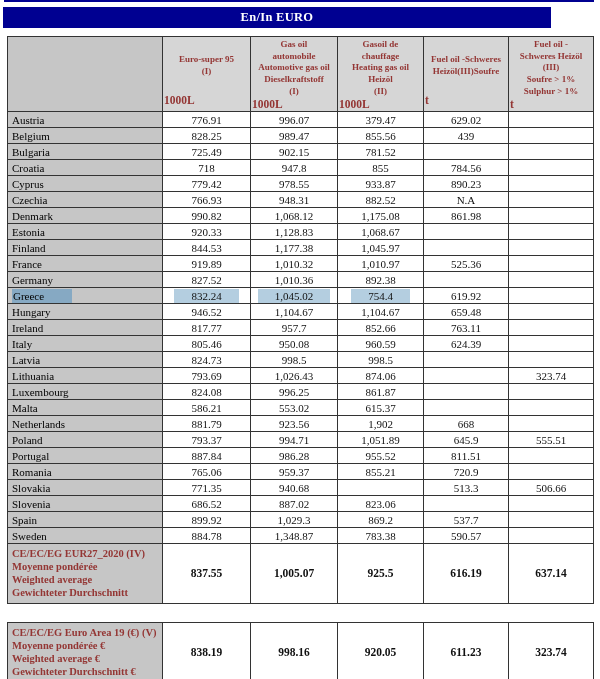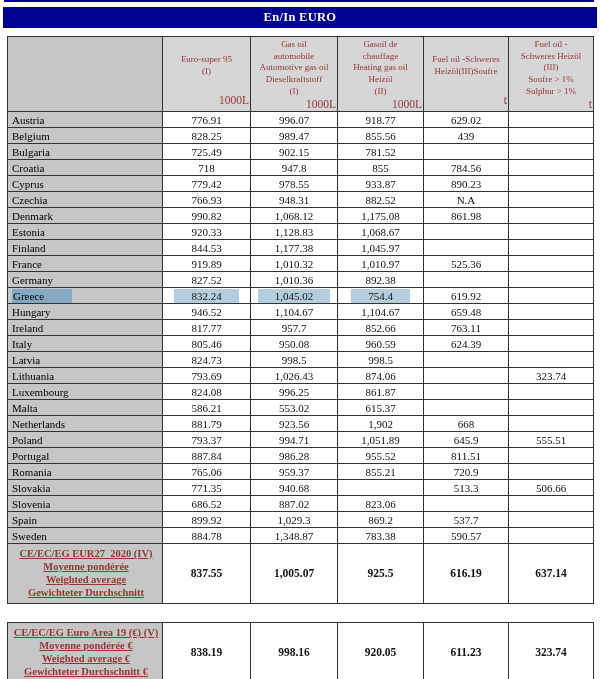--- a/index.html
+++ b/index.html
@@ -6,63 +6,63 @@
   body {
     width:600px; height:679px; position:relative; overflow:hidden;
     font-family:"Liberation Serif", "DejaVu Serif", serif;
     -webkit-font-smoothing:antialiased;
   }
   .top-line {
     position:absolute; top:0; left:4px; width:590px; height:2px;
     background:var(--title-bg, #000091);
   }
   .title-bar {
-    position:absolute; top:7px; left:3px; width:594px; height:21px;
+    position:absolute; top:7px; left:3px; width:548px; height:21px;
     background:var(--title-bg, #000091);
     color:#ffffff; font-weight:bold; font-size:12.5px;
     display:flex; align-items:center; justify-content:center;
     letter-spacing:0.3px;
   }
   .tbl {
     border-collapse:collapse; table-layout:fixed;
     position:absolute; left:7px;
   }
   #main-table { top:36px; }
   #summary2-table { top:622px; }
   .tbl td, .tbl th { border:1px solid #333333; overflow:hidden; }
   th.corner { background:var(--label-bg, #c8c8c8); }
   th.hdr {
     background:var(--header-bg, #d6d6d6);
     color:var(--header-red, #943634);
-    font-weight:normal; font-size:9px; line-height:1.3;
+    font-weight:bold; font-size:9px; line-height:1.3;
     vertical-align:top; padding:0;
   }
   .hdr-inner { display:flex; flex-direction:column; height:74px; padding:2px 1px 3px 1px; box-sizing:border-box; }
   .hdr-lines { flex:1; display:flex; flex-direction:column; justify-content:center; text-align:center; }
-  .hdr-unit { text-align:right; font-size:11.5px; margin-top:auto; }
+  .hdr-unit { text-align:left; font-size:11.5px; margin-top:auto; }
   td.country {
     background:var(--label-bg, #c8c8c8);
     font-size:11px; color:#000; text-align:left;
     padding:0 0 0 4px; height:15px; line-height:14px;
     white-space:nowrap;
     margin-top:8px;
   }
   td.val {
     background:#ffffff; font-size:11px; color:#111;
     text-align:center; padding:0; height:15px; line-height:14px;
   }
   .hl { display:inline-block; }
   .hl-label { background:var(--hl-label, #86a9c3); padding:0 28px 0 1px; }
   .hl-val { background:var(--hl-val, #b4cee0); padding:0 17px; }
   td.sum-label {
     background:var(--label-bg, #c8c8c8);
     color:var(--header-red, #943634);
     font-weight:bold; font-size:10.5px; line-height:1.25;
-    text-align:center; vertical-align:middle;
-    padding:3px 2px 3px 4px; height:auto; white-space:nowrap;text-decoration:underline;
+    text-align:left; vertical-align:middle;
+    padding:3px 2px 3px 4px; height:auto; white-space:nowrap;
   }
   td.sum-val { font-weight:bold; font-size:11.5px; height:auto; }
   #summary1-row td.sum-label { height:52px; }
   #summary1-row td.sum-val { height:52px;margin-left:16px; }
   #summary2-table td.sum-label { height:47px; }
   #summary2-table td.sum-val { height:47px; }
 </style>
 </head>
 <body>
 
@@ -138,21 +138,21 @@
             <div class="hdr-unit">t</div>
           </div>
         </th>
       </tr>
   </thead>
   <tbody id="data-rows">
       <tr>
         <td class="country">Austria</td>
         <td class="val">776.91</td>
         <td class="val">996.07</td>
-        <td class="val">918.77</td>
+        <td class="val">379.47</td>
         <td class="val">629.02</td>
         <td class="val"></td>
       </tr>
       <tr>
         <td class="country">Belgium</td>
         <td class="val">828.25</td>
         <td class="val">989.47</td>
         <td class="val">855.56</td>
         <td class="val">439</td>
         <td class="val"></td>

